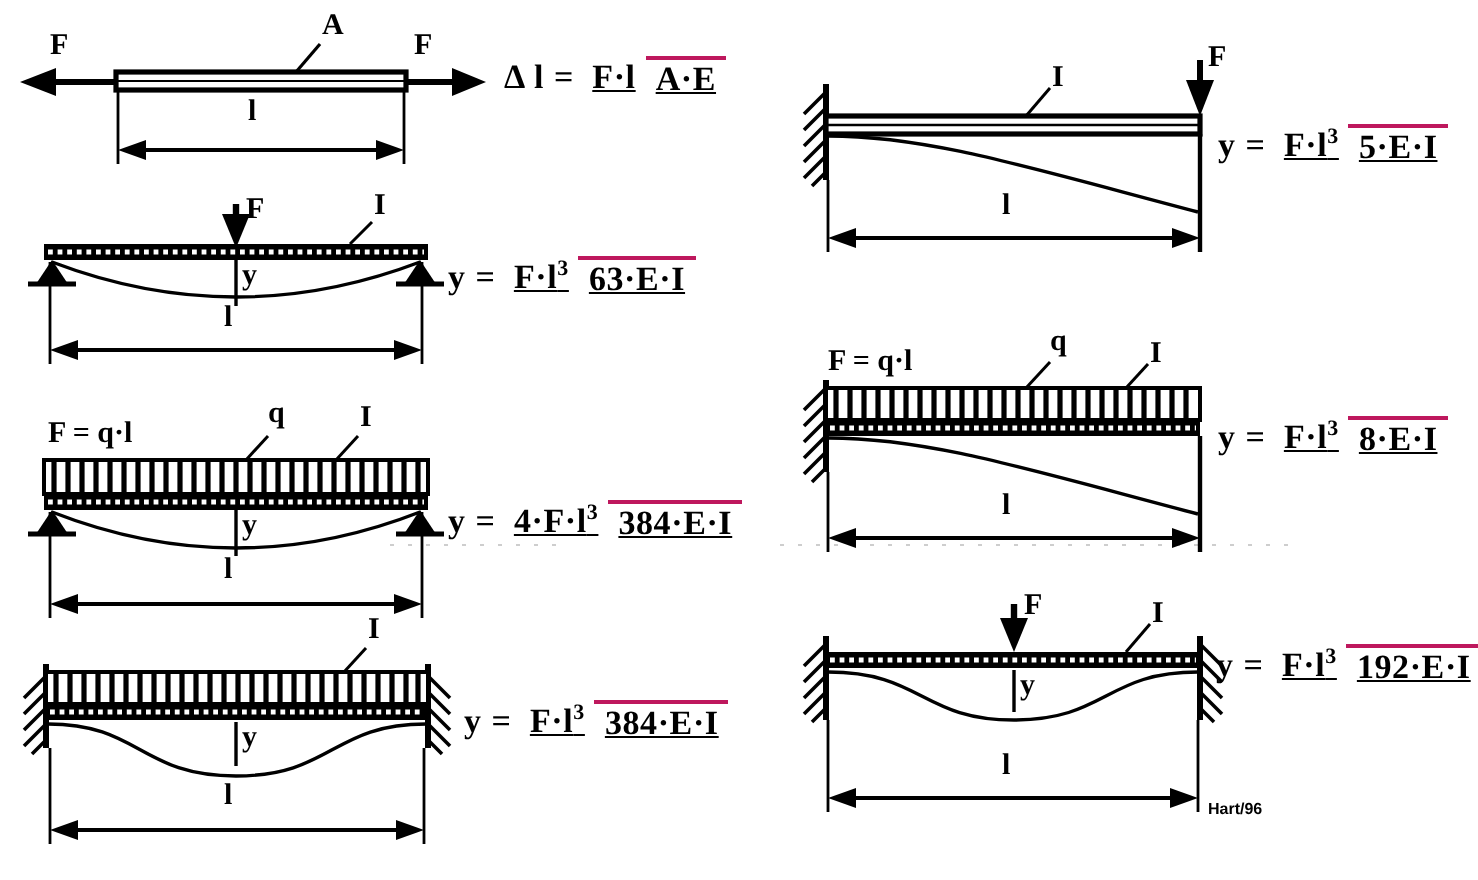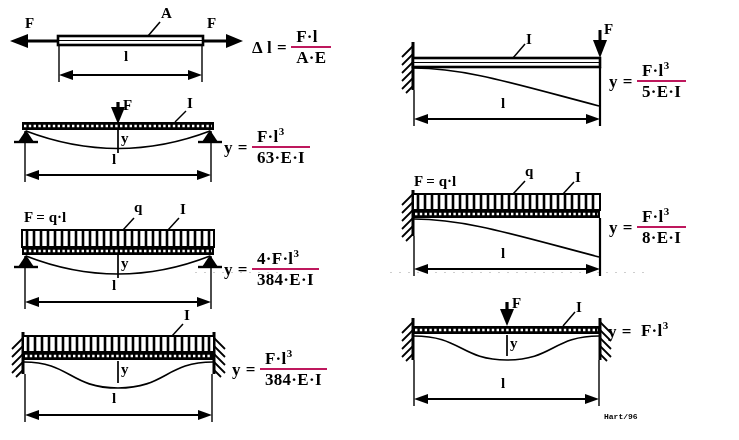--- a/index.html
+++ b/index.html
@@ -21,44 +21,43 @@
     position:absolute;
     font-family:"Liberation Serif", serif;
     font-weight:bold;
     color:#000;
     white-space:nowrap;
     display:flex;
     align-items:center;
     line-height:1;
   }
   .lhs{font-size:17px;font-style:normal;padding-right:4px;letter-spacing:.5px;text-align:right;}
-  .frac{display:inline-flex;flex-direction:column;align-items:flex-start;}
+  .frac{display:inline-flex;flex-direction:row;align-items:flex-end;text-decoration:underline;}
   .num,.den{font-size:17px;padding:0 5px;letter-spacing:.3px;}
   .num{padding-bottom:1px;}
   .den{border-top:2px solid #be185d;padding-top:1px;}
   .num sup{font-size:11px;vertical-align:super;line-height:0;}
 
   
   .lbl{
     position:absolute;
     font-family:"Liberation Serif", serif;
     font-weight:bold;
     font-size:15px;
     line-height:1;
     color:#000;
     white-space:nowrap;
   }
   .credit{
     position:absolute;
-    font-family:Liberation Mono, monospace;
+    font-family:Liberation Sans, sans-serif;
     font-weight:bold;
     font-size:8px;
     color:#000;
     white-space:nowrap;
-    margin-top:12px;
   }
   
   .speckle{
     position:absolute;
     height:1px;
     background:repeating-linear-gradient(90deg,#bdbdbd 0 2px,transparent 2px 9px);
     opacity:.75;
   }
 </style>
 </head>
@@ -471,18 +470,19 @@
     <div class="lbl" style="left:117px;top:-4px;">F</div>
     <div class="lbl" style="left:181px;top:0px;">I</div>
     <div class="lbl" style="left:115px;top:36px;">y</div>
     <div class="lbl" style="left:106px;top:76px;">l</div>
   </div>
 
   <div class="formula" style="left:608px;top:322px;">
     <span class="lhs">y =</span>
     <span class="frac">
       <span class="num"><span>F·l</span><sup>3</sup></span>
+      <span class="den">192·E·I</span>
     </span>
   </div>
 
   <div class="credit" style="left:604px;top:400px;">Hart/96</div>
 
 </div>
 
 </body></html>

